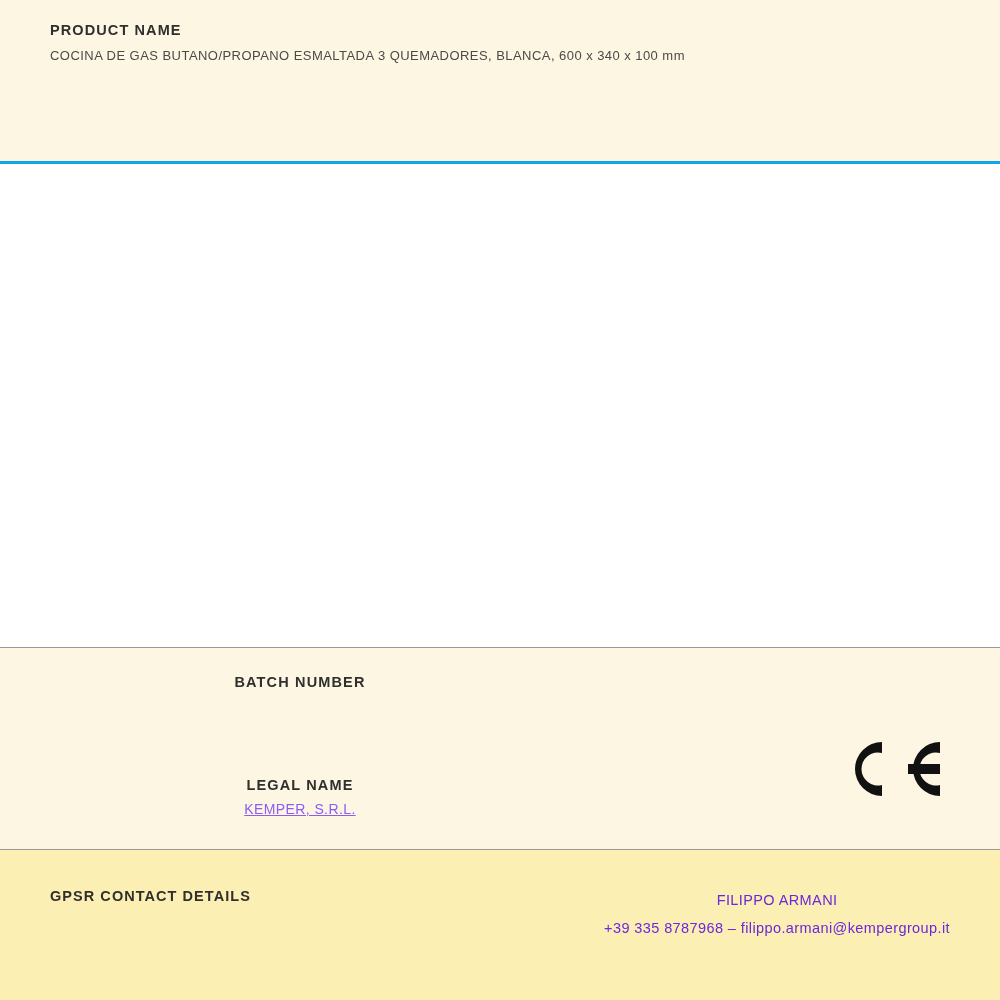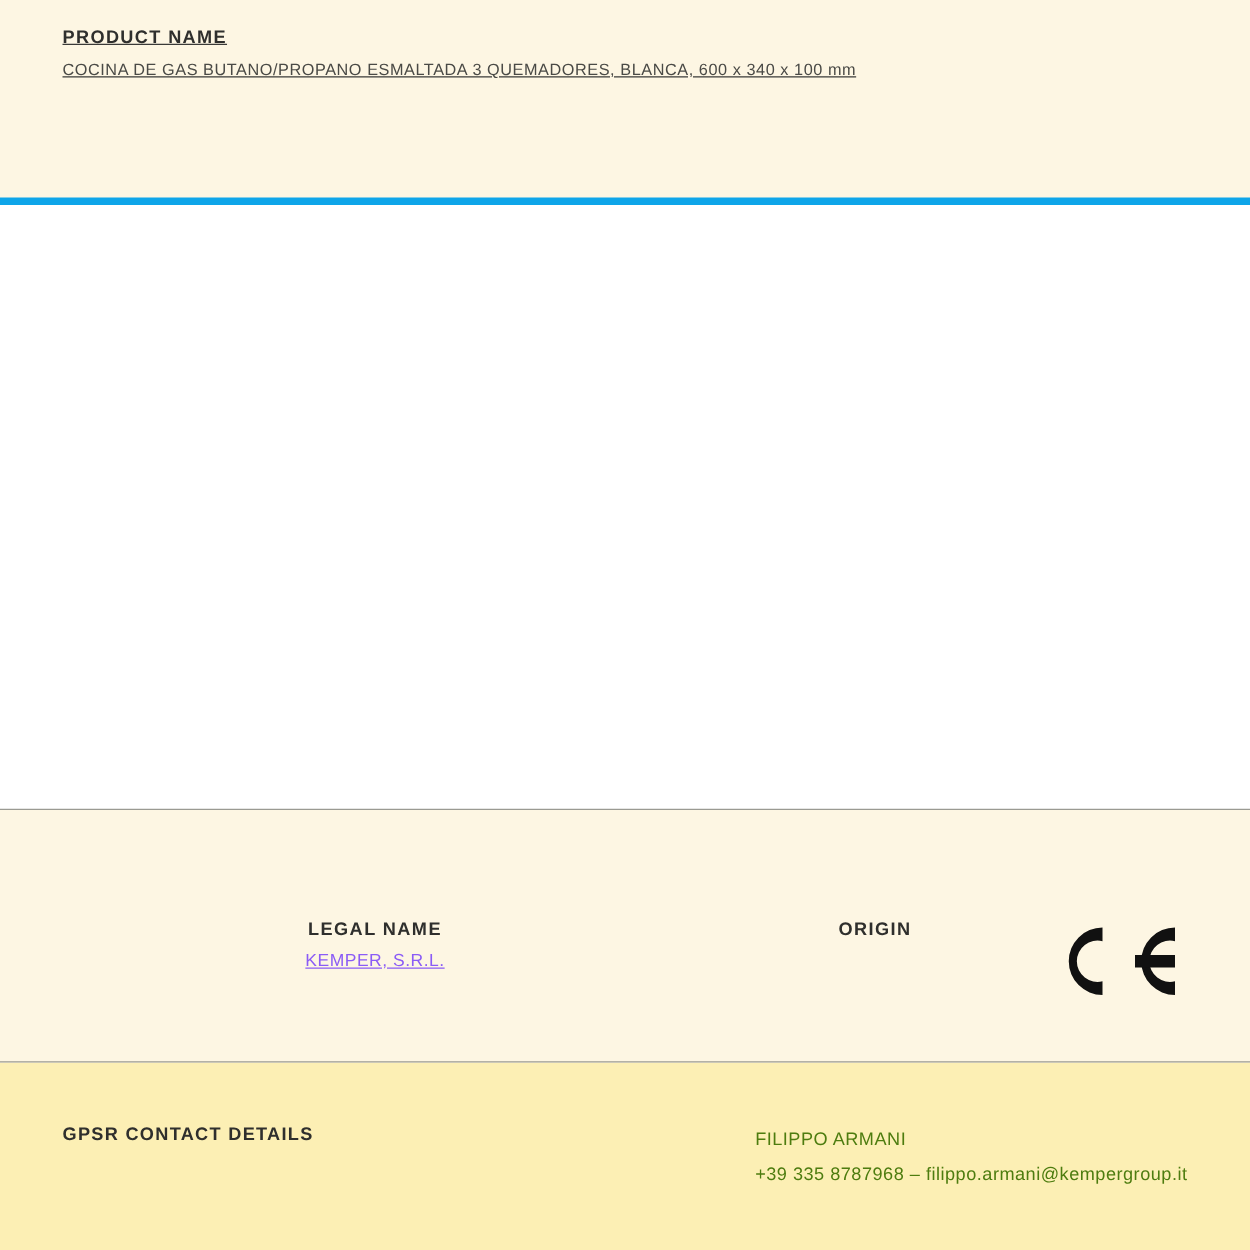--- a/index.html
+++ b/index.html
@@ -19,24 +19,23 @@
     height: 1000px;
     display: flex;
     flex-direction: column;
     position: relative;
   }
 
   
   .top-section {
     background: #fdf6e3;
     padding: 22px 0 0 0;
-    border-bottom: 6px solid #0ea5e9;
+    border-bottom: 3px solid #0ea5e9;
     height: 164px;
     box-sizing: border-box;
-    text-decoration: underline;
   }
   .field-block {
     padding: 0 50px;
   }
   .field-label {
     font-size: 14.5px;
     letter-spacing: 1.1px;
     font-weight: 700;
     color: #2f2f2d;
     margin: 0 0 10px 0;
@@ -100,37 +99,37 @@
     top: 86px;
     width: 96px;
     height: 70px;
   }
 
   
   .gpsr-section {
     background: #fcefb4;
     height: 150px;
     box-sizing: border-box;
-    padding: 48px 50px 0 50px;
+    padding: 36px 50px 0 50px;
     display: flex;
     justify-content: space-between;
     align-items: flex-start;
   }
   .gpsr-label {
     font-size: 14.5px;
     letter-spacing: 1.05px;
     font-weight: 700;
     color: #2f2f2d;
     white-space: nowrap;
     padding-top: 2px;
   }
   .gpsr-details {
-    text-align: left;
+    text-align: center;
     font-size: 14.5px;
-    color: #4d7c0f;
+    color: #6d28d9;
     letter-spacing: 0.4px;
     line-height: 28px;
   }
   .gpsr-details div { white-space: nowrap; }
 </style>
 </head>
 <body>
 
 <div class="page">
 
@@ -141,31 +140,34 @@
     </div>
     <div class="gap-block"></div>
     <div class="field-block">
     </div>
   </div>
 
   <div class="middle-section"></div>
 
   <div class="batch-section">
     <div class="two-col">
+      <div class="col first">
+        <div class="col-label">BATCH NUMBER</div>
+        <div class="col-value"></div>
+      </div>
     </div>
 
     <div class="row-spacer"></div>
 
     <div class="two-col">
       <div class="col first">
         <div class="col-label">LEGAL NAME</div>
         <div class="col-value">KEMPER, S.R.L.</div>
       </div>
       <div class="col">
-        <div class="col-label">ORIGIN</div>
       </div>
     </div>
 
     <div class="ce-mark">
       <svg width="96" height="70" viewBox="0 0 96 70" xmlns="http://www.w3.org/2000/svg">
 
         <path d="M 34 8 A 27 27 0 1 0 34 62 L 34 51 A 16.5 16.5 0 1 1 34 19 Z" fill="#111111"></path>
 
         <path d="M 92 8 A 27 27 0 1 0 92 62 L 92 51 A 16.5 16.5 0 1 1 92 19 Z" fill="#111111"></path>
         <rect x="60" y="30" width="32" height="10" fill="#111111"></rect>

